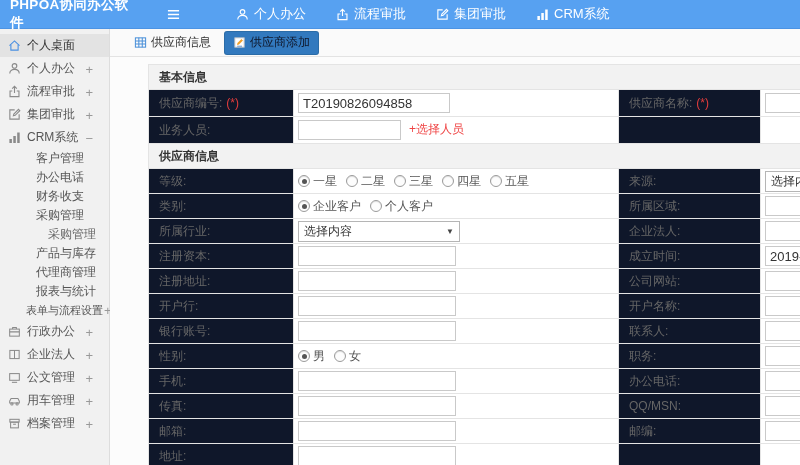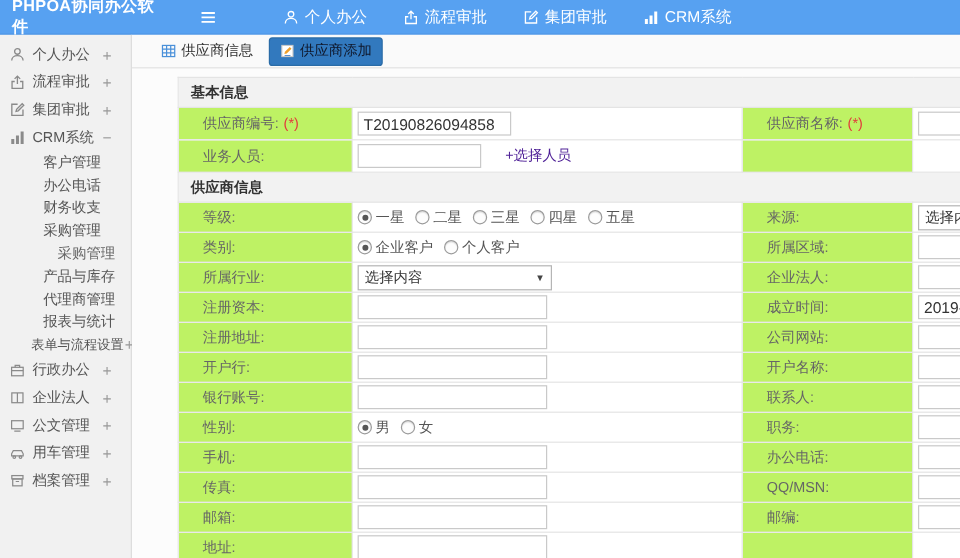--- a/index.html
+++ b/index.html
@@ -46,30 +46,30 @@
   .tabbar{height:28px;background:#fafafa;border-bottom:1px solid #e3e3e3;display:flex;align-items:center;padding-left:22px}
   .tab{display:flex;align-items:center;gap:4px;font-size:12px;color:#333;margin-right:12px;cursor:pointer;height:22px;padding:0 2px}
   .tab.active{background:#3279be;color:#0f172a;padding:0 8px;border-radius:2px;box-shadow:0 0 0 1px #2b6ca7}
 
   
   .form-wrap{margin:7px 0 0 38px;width:900px}
   table.form-table{border-collapse:collapse;table-layout:fixed;width:900px;border:1px solid #c9c9c9;background:#fff}
   td{border:1px solid #e4e4e4;height:25px;padding:0;vertical-align:middle;overflow:hidden}
   tr.r27 td{height:27px}
   tr.sec td{background:#f2f2f2;font-weight:bold;color:#333;padding-left:10px;height:25px}
-  td.lbl{background:#bef264;color:#666;padding-left:20px}
+  td.lbl{background:#0f172a;color:#666;padding-left:10px}
   td.fld{background:#fff;padding-left:4px}
   .req{color:#e23c3c;font-style:normal;margin-left:4px}
   input.ti{height:20px;border:1px solid #c9c9c9;font-size:13px;padding:0 4px;color:#333;background:#fff;font-family:inherit;vertical-align:middle}
   .sel{display:inline-flex;justify-content:space-between;align-items:center;height:21px;border:1px solid #b5b5b5;background:#fff;font-size:12px;color:#333;padding:0 5px;vertical-align:middle;cursor:pointer}
   .sel .arr{font-size:8px;color:#444;margin-left:4px}
   label.rl{margin-right:9px;color:#555;cursor:pointer;white-space:nowrap}
   .radio{display:inline-block;width:12px;height:12px;border:1px solid #9b9b9b;border-radius:50%;background:#fdfdfd;vertical-align:-2px;margin-right:3px;position:relative;box-shadow:inset 0 1px 1px rgba(0,0,0,.12)}
   .radio.on::after{content:'';position:absolute;left:3px;top:3px;width:5px;height:5px;background:#555;border-radius:50%}
-  a.pick{color:#4c1d95;margin-left:20px;text-decoration:none;cursor:pointer}
+  a.pick{color:#ef4444;margin-left:8px;text-decoration:none;cursor:pointer}
 </style>
 </head>
 <body>
 
 <div class="navbar">
   <div class="brand">PHPOA协同办公软件</div>
   <span class="icon hamburger">
       <svg width="15" height="13" viewBox="0 0 16 14" fill="none" stroke="currentColor" stroke-width="1.7">
         <path d="M2 3h12M2 7h12M2 11h12"></path>
       </svg>
@@ -108,20 +108,29 @@
             <path fill="currentColor" d="M1.5 8.5h2.7V13H1.5zM5.7 5.3h2.7V13H5.7zM9.9 1.6h2.7V13H9.9z"></path>
           </svg>
         </span>
         <span>CRM系统</span>
       </div>
     </div>
 </div>
 
 <div class="sidebar">
   <div>
+      <div class="sb-item lvl0 active">
+        <span class="icon sb-ic">
+          <svg width="13" height="13" viewBox="0 0 14 14" fill="none" stroke="currentColor" stroke-width="1.2">
+            <path d="M1.6 7.2L7 2.1l5.4 5.1"></path>
+            <path d="M3.1 6.3V12h7.8V6.3"></path>
+          </svg>
+        </span>
+        <span class="sb-label">个人桌面</span>
+      </div>
       <div class="sb-item lvl0">
         <span class="icon sb-ic">
           <svg width="13" height="13" viewBox="0 0 14 14" fill="none" stroke="currentColor" stroke-width="1.2">
             <circle cx="7" cy="4.2" r="2.5"></circle>
             <path d="M1.9 12.4c0-2.8 2.3-4.5 5.1-4.5s5.1 1.7 5.1 4.5"></path>
           </svg>
         </span>
         <span class="sb-label">个人办公</span>
         <span class="expander">+</span>
       </div>
@@ -272,21 +281,21 @@
           <col style="width:325px">
           <col style="width:142px">
           <col style="width:288px">
         </colgroup>
       <tbody>
           <tr class="sec">
             <td colspan="4">基本信息</td>
           </tr>
           <tr class="r27">
             <td class="lbl"><span>供应商编号:</span><em class="req">(*)</em></td>
-            <td class="fld"><input class="ti" style="width: 128px;" value="T20190826094858"></td>
+            <td class="fld"><input class="ti" style="width: 152px;" value="T20190826094858"></td>
             <td class="lbl"><span>供应商名称:</span><em class="req">(*)</em></td>
             <td class="fld"><input class="ti" style="width: 160px;" value=""></td>
           </tr>
           <tr class="r27">
             <td class="lbl"><span>业务人员:</span></td>
             <td class="fld"><input class="ti" style="width: 103px;" value=""><a class="pick">+选择人员</a></td>
             <td class="lbl"><span></span></td>
             <td class="fld"></td>
           </tr>
           <tr class="sec">

